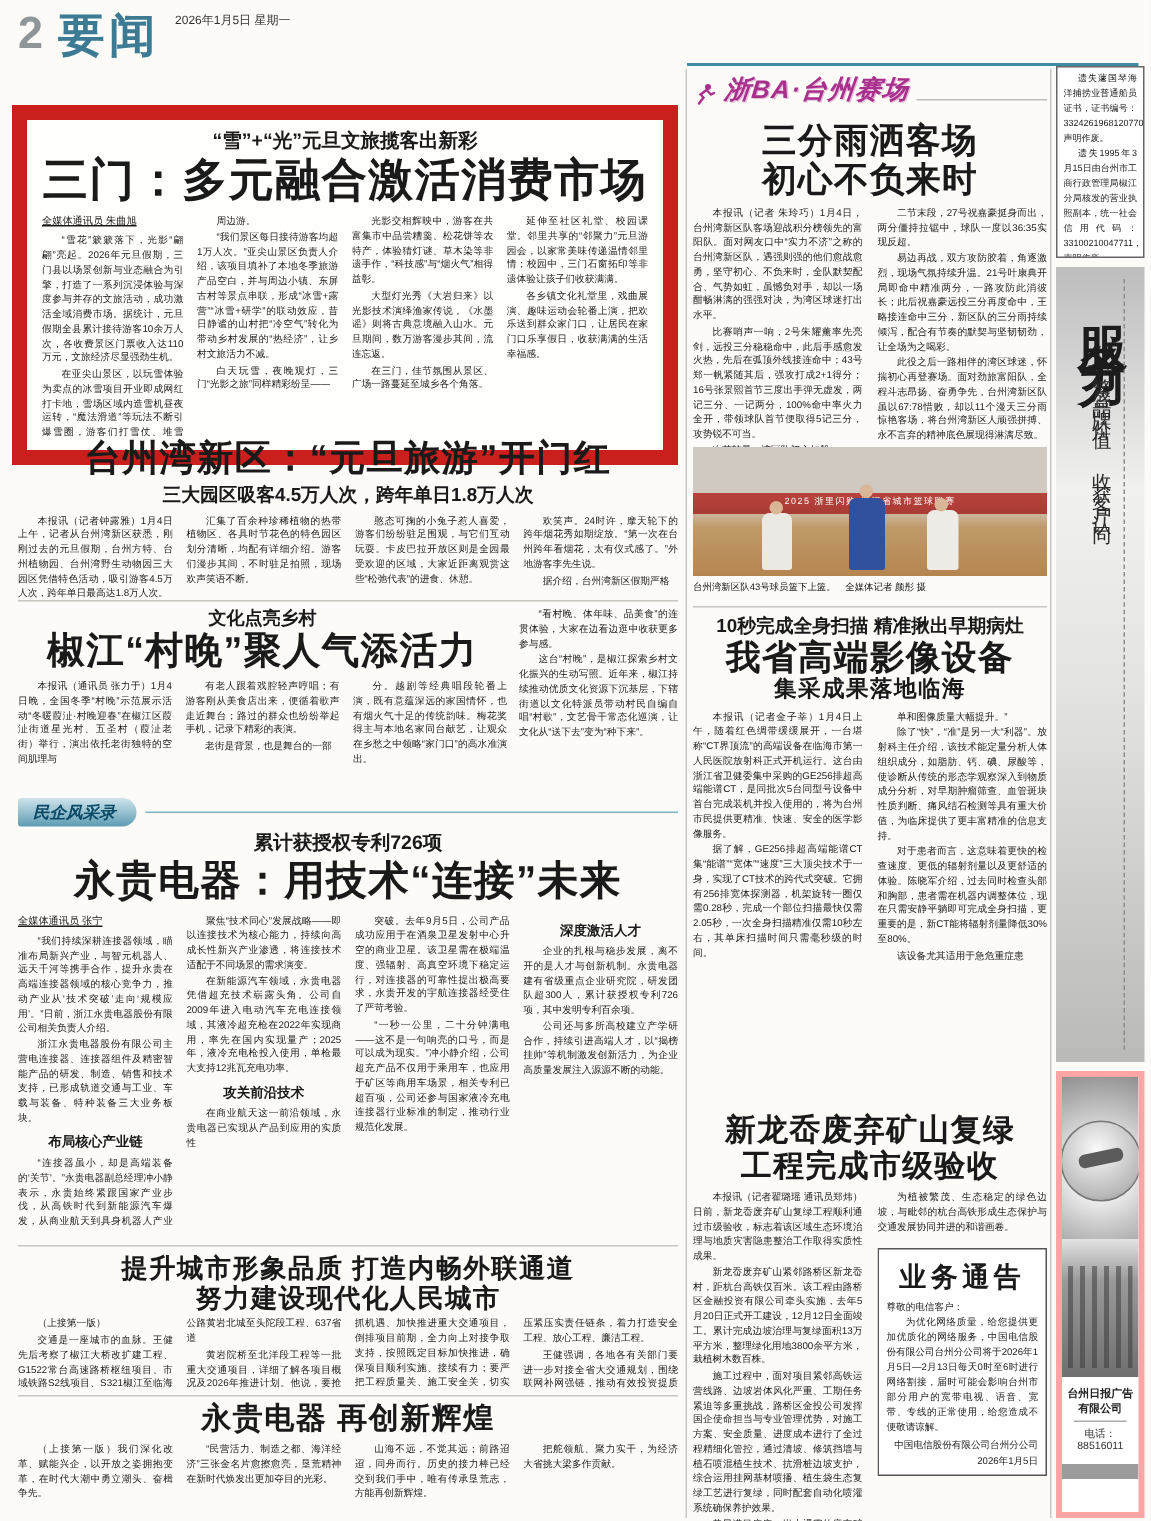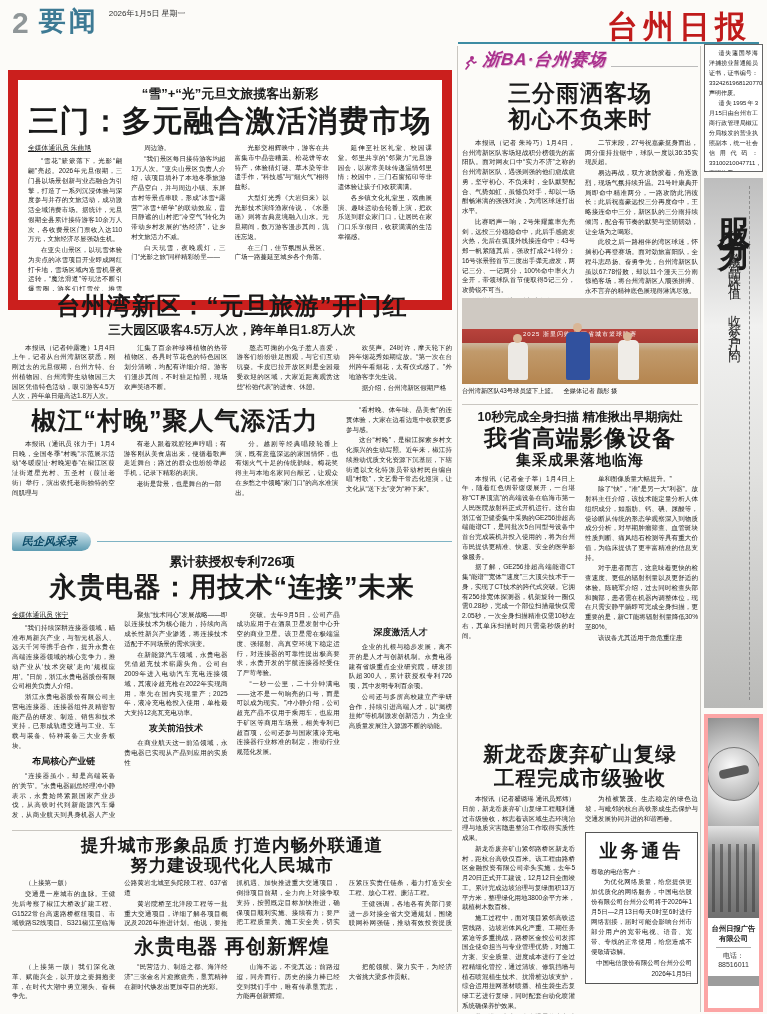--- a/index.html
+++ b/index.html
@@ -1,21 +1,21 @@
 <!DOCTYPE html>
 <html><head>
 <meta charset="utf-8">
 <style>
   html,body{margin:0;padding:0;}
   body{width:767px;height:1014px;background:#e9e7e2;font-family:"Liberation Sans",sans-serif;color:#1a1a1a;}
   #page{position:relative;width:767px;height:1014px;background:#fcfbf8;overflow:hidden;}
   .abs{position:absolute;}
   
   .pageno{font-size:30px;font-weight:bold;color:#8f9698;line-height:1;}
-  .secname{font-size:27px;font-weight:bold;color:#3d7a94;letter-spacing:3px;line-height:1;}
+  .secname{font-size:31px;font-weight:bold;color:#3d7a94;letter-spacing:3px;line-height:1;}
   .meta{font-size:8px;color:#333;line-height:1.5;}
   .masthead{font-size:31px;font-weight:bold;color:#c01b1b;font-family:"Liberation Serif",serif;letter-spacing:5px;}
   .tealline{background:#3d8ca3;height:2px;}
   .vline{background:#c9c6c0;width:1px;}
   
   .kicker{font-size:13px;font-weight:bold;text-align:center;line-height:1.2;}
   .bigtitle{font-weight:bold;text-align:center;line-height:1.15;letter-spacing:1px;}
   .subtitle{font-size:12.5px;font-weight:bold;text-align:center;}
   .body{font-size:6.5px;line-height:1.5;text-align:justify;overflow:hidden;}
   .para{margin:0 0 1px 0;text-indent:2em;}
@@ -69,21 +69,20 @@
 
 <div id="page">
 
   <div class="abs" style="left:12px;top:8px;display:flex;gap:10px;align-items:flex-start;">
     <span class="pageno">2</span>
     <span class="secname">要闻</span>
     <span class="meta">
       <span style="display:block;">2026年1月5日  星期一</span>
     </span>
   </div>
-  <div class="abs masthead" style="right:16px;top:6px;">台州日报</div>
   <div class="abs tealline" style="left:458px;right:8px;top:42px;"></div>
 
   <div class="abs vline" style="left:457px;top:46px;bottom:2px;"></div>
   <div class="abs vline" style="left:700px;top:46px;bottom:2px;"></div>
 
   <div class="abs redbox" style="left:8px;top:46px;width:444px;height:240px;margin-top:24px;">
     <div class="kicker">“雪”+“光”元旦文旅揽客出新彩</div>
     <div class="bigtitle" style="font-size:30px;margin:2px 0 5px 0;">三门：多元融合激活消费市场</div>
     <div class="cols body" style="height:148px;">
       <div class="col">
@@ -125,20 +124,21 @@
         </div>
       <div class="col">
           <p class="para">欢笑声。24时许，摩天轮下的跨年烟花秀如期绽放。“第一次在台州跨年看烟花，太有仪式感了。”外地游客李先生说。</p>
           <p class="para">据介绍，台州湾新区假期严格</p>
         </div>
     </div>
   </div>
 
   <div class="abs hrule" style="left:12px;top:400px;width:440px;padding-top:4px;display:flex;gap:8px;">
     <div style="width:326px;">
+      <div class="kicker" style="font-size:12px;">文化点亮乡村</div>
       <div class="bigtitle" style="font-size:25px;margin:1px 0 4px 0;">椒江“村晚”聚人气添活力</div>
       <div class="cols body" style="height:76px;">
         <div class="col">
             <p class="para">本报讯（通讯员 张力于）1月4日晚，全国冬季“村晚”示范展示活动“冬暖葭沚·村晚迎春”在椒江区葭沚街道星光村、五圣村（葭沚老街）举行，演出依托老街独特的空间肌理与</p>
           </div>
         <div class="col">
             <p class="para">有老人跟着戏腔轻声哼唱；有游客刚从美食店出来，便循着歌声走近舞台；路过的群众也纷纷举起手机，记录下精彩的表演。</p>
             <p class="para">老街是背景，也是舞台的一部</p>
           </div>
         <div class="col">
@@ -180,21 +180,21 @@
         <div class="subhead">攻关前沿技术</div>
         <div>
             <p class="para">在商业航天这一前沿领域，永贵电器已实现从产品到应用的实质性</p>
           </div>
       </div>
       <div class="col">
           <p class="para">突破。去年9月5日，公司产品成功应用于在酒泉卫星发射中心升空的商业卫星。该卫星需在极端温度、强辐射、高真空环境下稳定运行，对连接器的可靠性提出极高要求，永贵开发的宇航连接器经受住了严苛考验。</p>
           <p class="para">“一秒一公里，二十分钟满电——这不是一句响亮的口号，而是可以成为现实。”冲小静介绍，公司超充产品不仅用于乘用车，也应用于矿区等商用车场景，相关专利已超百项，公司还参与国家液冷充电连接器行业标准的制定，推动行业规范化发展。</p>
         </div>
       <div class="col">
-        <div class="subhead" style="margin-top:16px;">深度激活人才</div>
+        <div class="subhead" style="margin-top:4px;">深度激活人才</div>
         <div>
             <p class="para">企业的扎根与稳步发展，离不开的是人才与创新机制。永贵电器建有省级重点企业研究院，研发团队超300人，累计获授权专利726项，其中发明专利百余项。</p>
             <p class="para">公司还与多所高校建立产学研合作，持续引进高端人才，以“揭榜挂帅”等机制激发创新活力，为企业高质量发展注入源源不断的动能。</p>
           </div>
       </div>
     </div>
   </div>
 
   <div class="abs hrule" style="left:12px;top:830px;width:440px;padding-top:4px;">
     <div class="bigtitle" style="font-size:17.5px;">提升城市形象品质  打造内畅外联通道</div>

